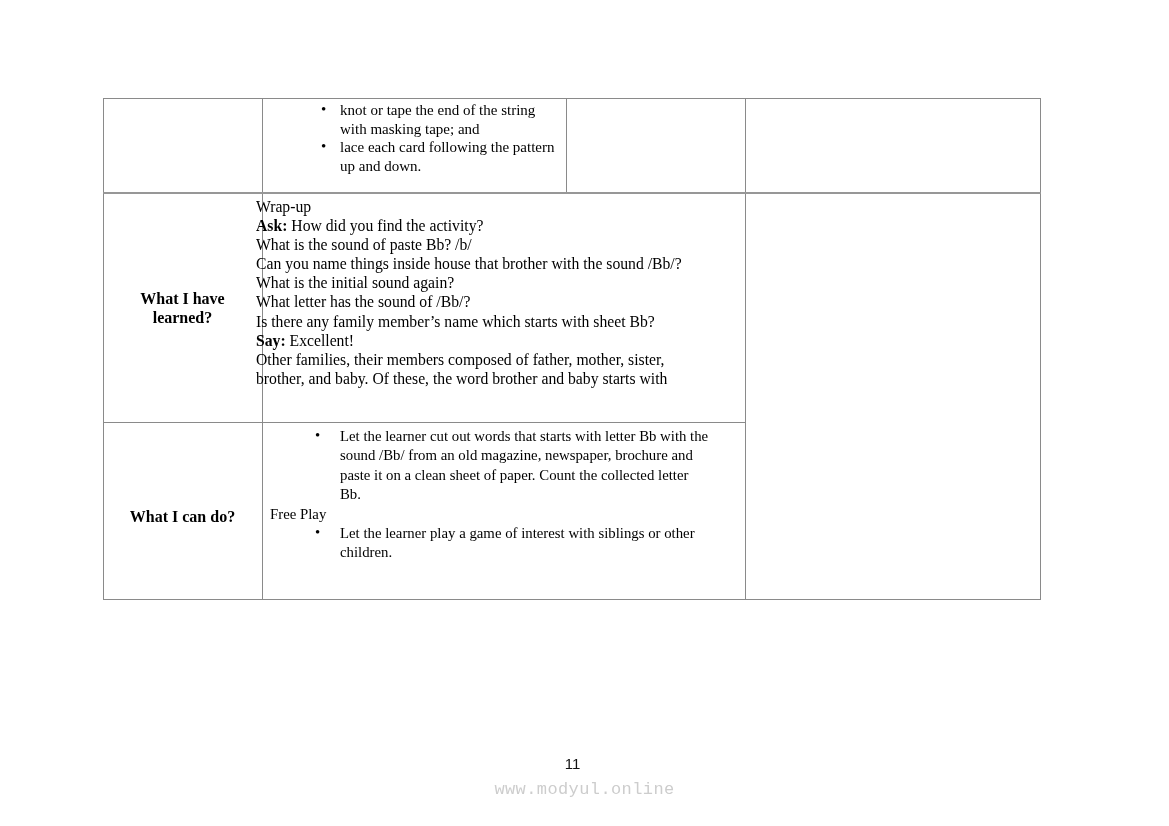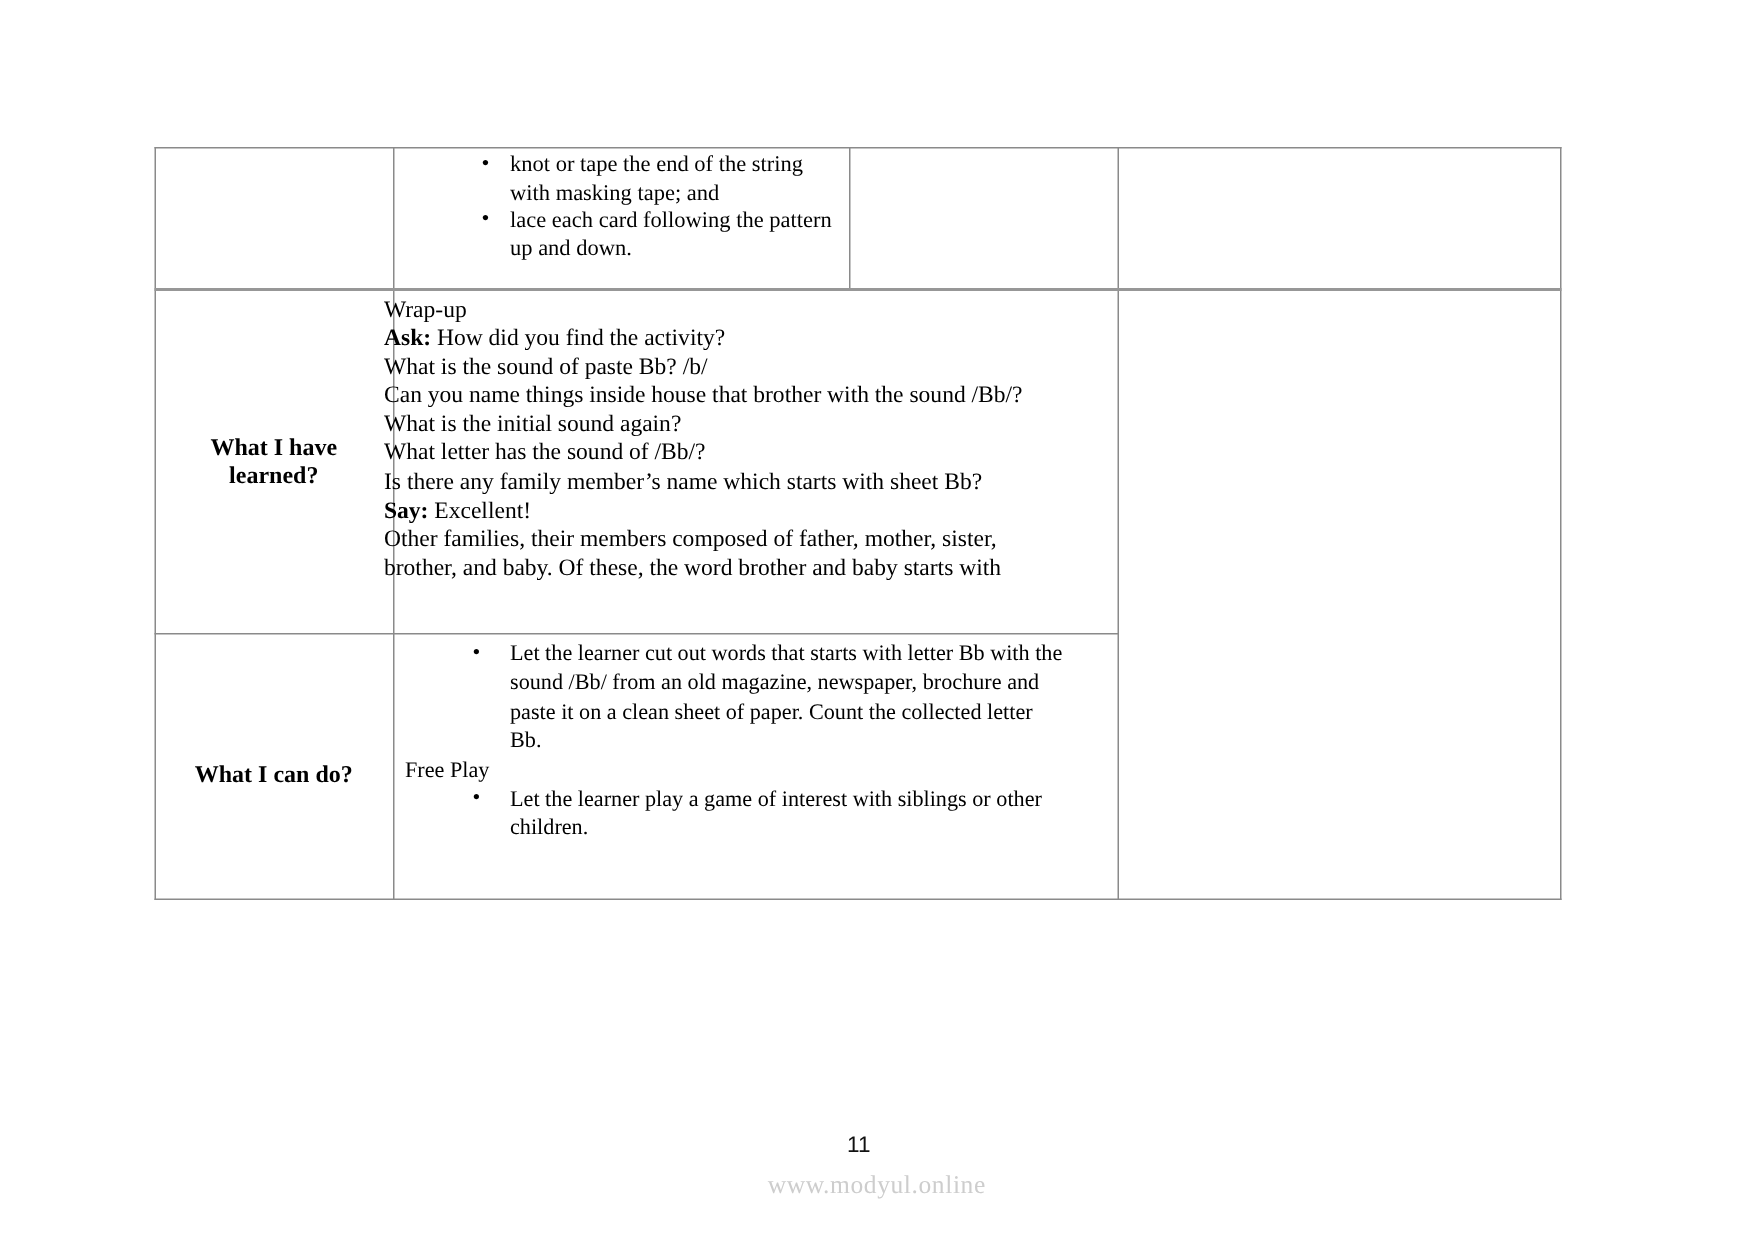--- a/index.html
+++ b/index.html
@@ -34,21 +34,21 @@
   .row3-text{white-space:nowrap;}
   .row3-bullet{position:relative;padding-left:70px;white-space:pre-line;}
   .row3-bullet .bullet{position:absolute;left:45px;top:-1px;}
 
   .page-number{
     position:absolute;left:0;top:739px;width:1145px;text-align:center;
     font-family:"Liberation Sans", sans-serif;font-size:15px;color:#111;margin-top:16px;
   }
   .watermark{
     position:absolute;left:0;top:780px;width:1169px;text-align:center;
-    font-family:Liberation Serif, serif;font-size:17px;color:#cdcdcd;
+    font-family:Liberation Mono, monospace;font-size:17px;color:#cdcdcd;
     letter-spacing:0.4px;
   }
 </style>
 </head>
 <body>
 
 <div class="page">
 
   <div class="tline" style="left:103px;top:98px;width:1px;height:502px;"></div>
   <div class="tline" style="left:262px;top:98px;width:1px;height:502px;"></div>

